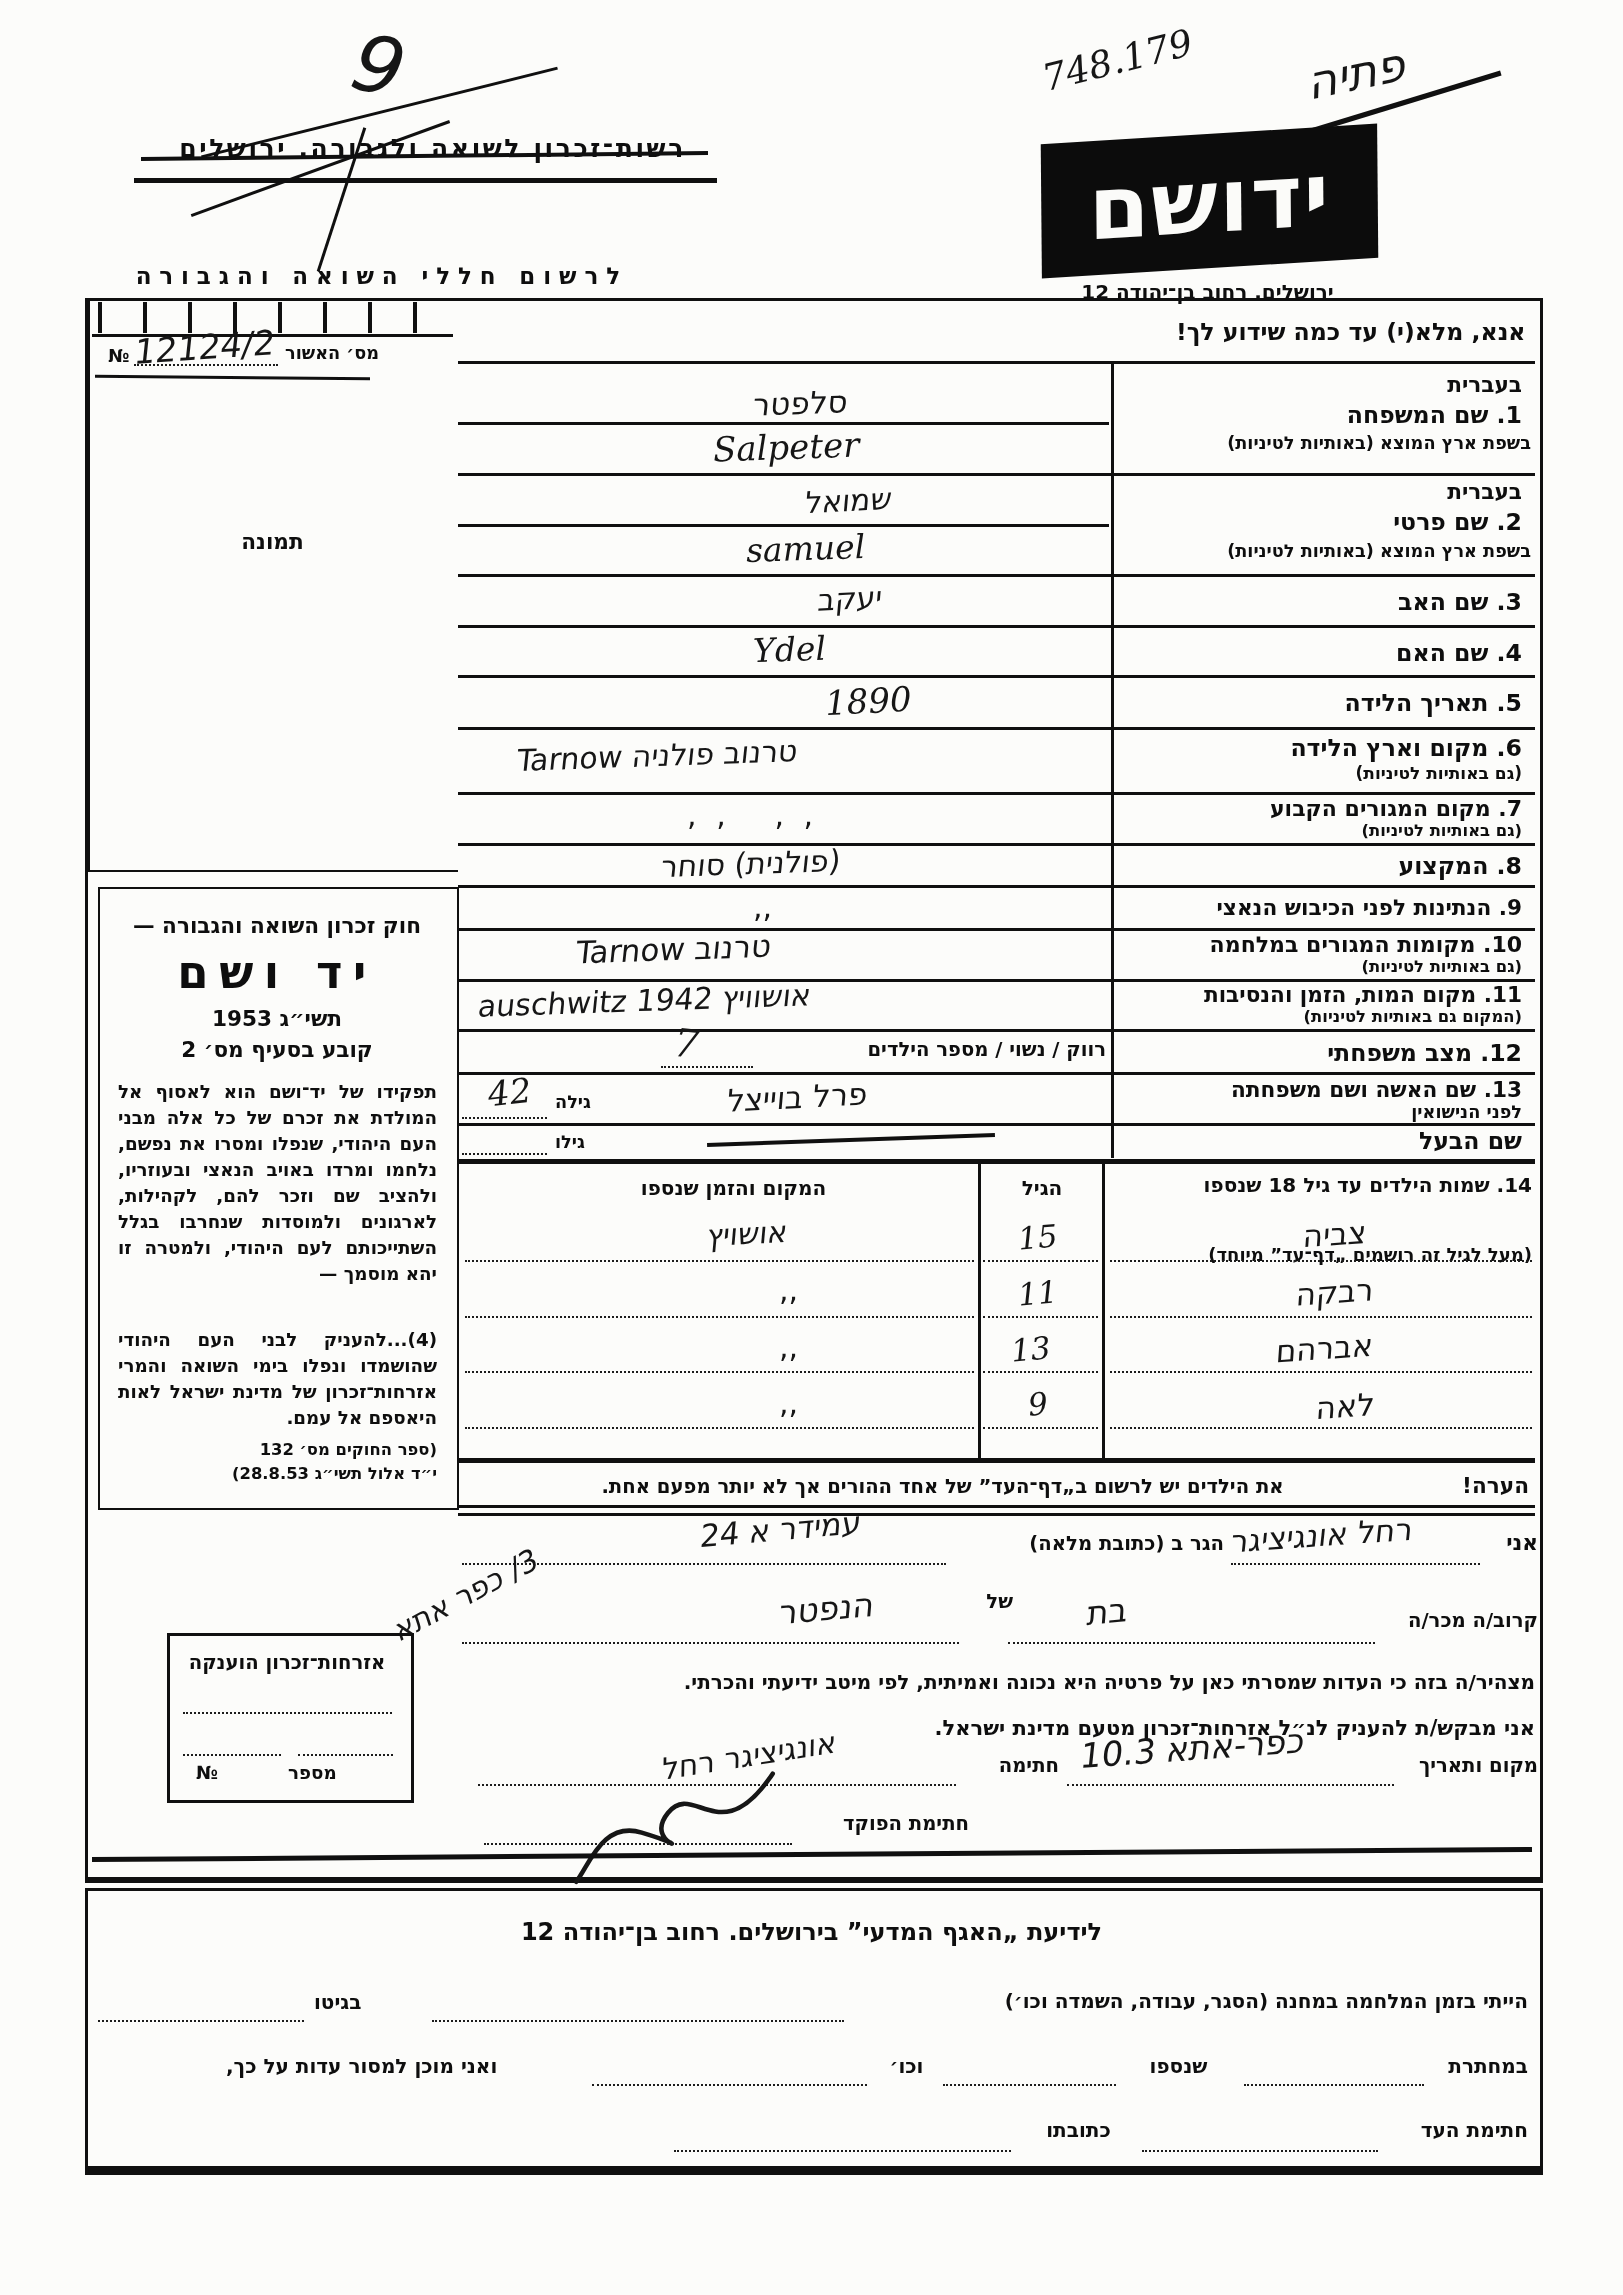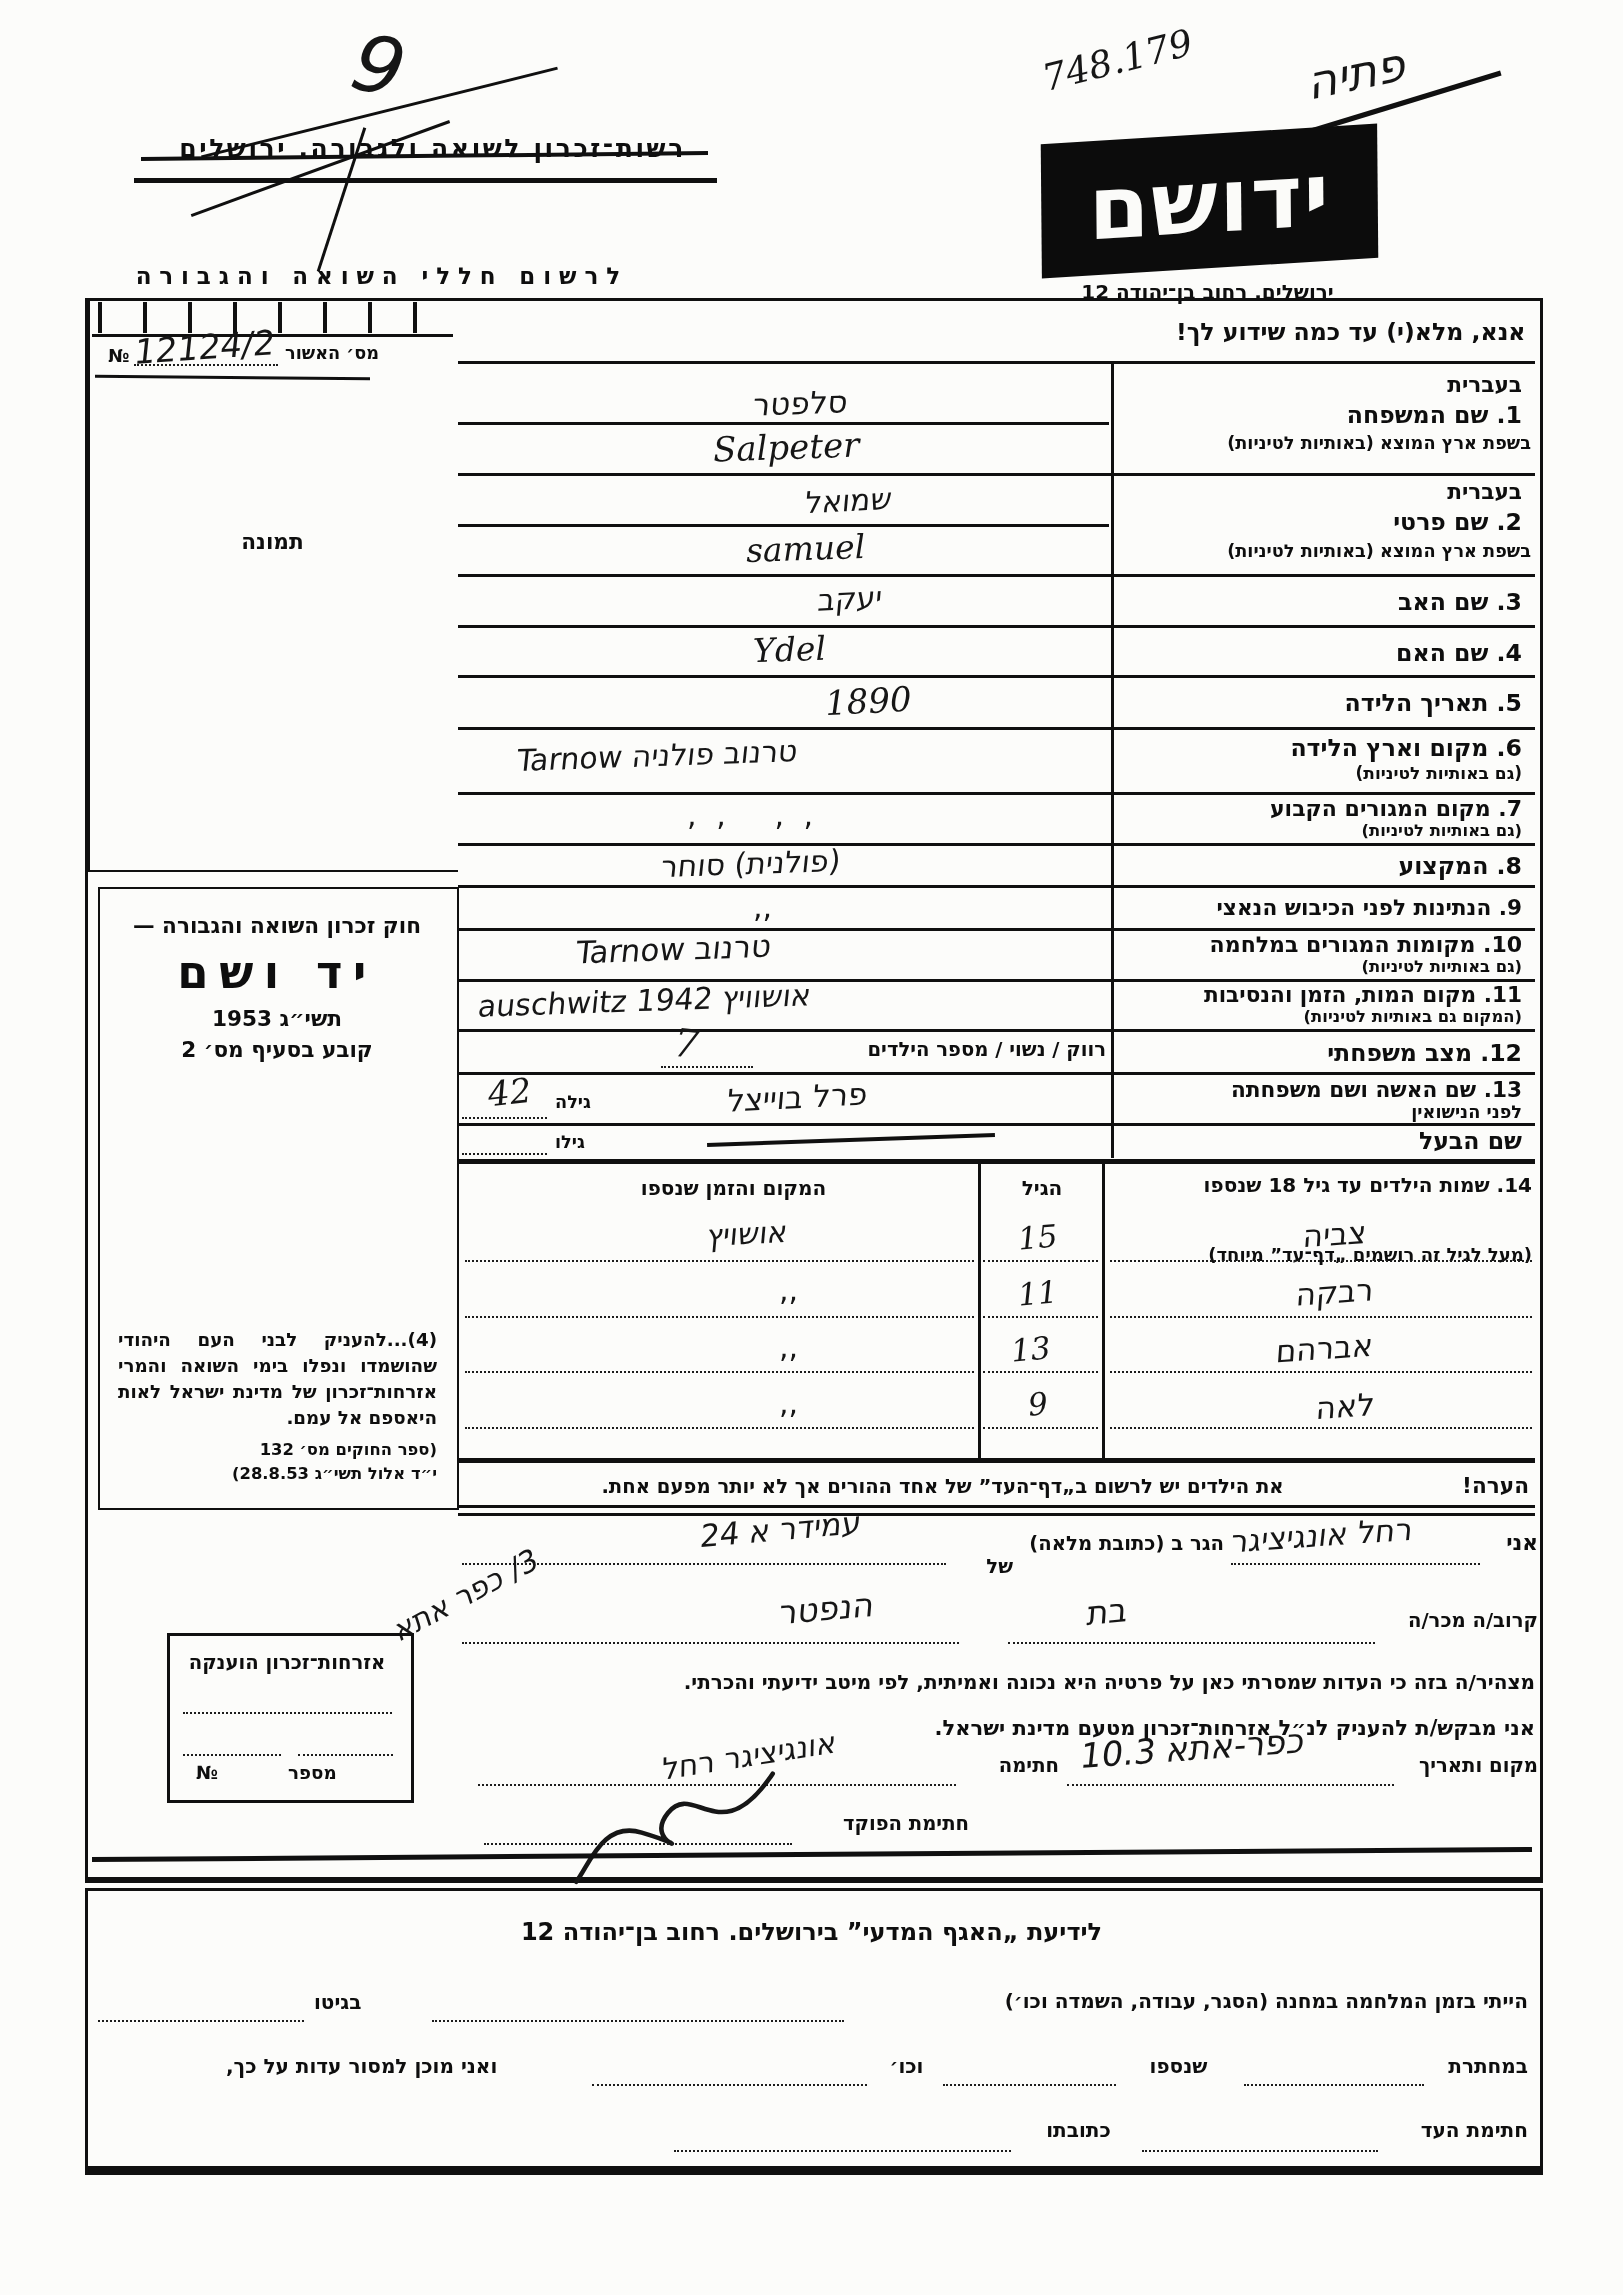--- a/index.html
+++ b/index.html
@@ -62,20 +62,21 @@
   <div class="dot" style="left:134px;top:364px;width:144px;"></div>
   <div class="rule" style="left:95px;top:376px;width:275px;height:2.6px;transform:rotate(0.5deg);"></div>
 
   <div class="t b ctr" style="left:92px;top:484px;width:361px;font-size:21.6px;margin-top:45px;">תמונה</div>
 
   <div class="box" style="left:98px;top:887px;width:357px;height:619px;"></div>
   <div class="t b ctr" style="left:105px;top:913px;width:344px;font-size:21.6px;">חוק זכרון השואה והגבורה —</div>
   <div class="t b ctr" style="left:105px;top:946px;width:344px;font-size:45px;letter-spacing:10.5px;">יד ושם</div>
   <div class="t b ctr" style="left:105px;top:1006px;width:344px;font-size:21.6px;">תשי״ג 1953</div>
   <div class="t b ctr" style="left:105px;top:1037px;width:344px;font-size:21.6px;">קובע בסעיף מס׳ 2</div>
+  <div class="t b wrap" style="left:118px;top:1079px;width:319px;font-size:18.3px;line-height:1.42;text-align:justify;">תפקידו של יד־ושם הוא לאסוף אל המולדת את זכרם של כל אלה מבני העם היהודי, שנפלו ומסרו את נפשם, נלחמו ומרדו באויב הנאצי ובעוזריו, ולהציב שם וזכר להם, לקהילות, לארגונים ולמוסדות שנחרבו בגלל השתייכותם לעם היהודי, ולמטרה זו יהא מוסמך —</div>
   <div class="t b wrap" style="left:118px;top:1327px;width:319px;font-size:18.3px;line-height:1.42;text-align:justify;">(4)...להעניק לבני העם היהודי שהושמדו ונפלו בימי השואה והמרי אזרחות־זכרון של מדינת ישראל לאות היאספם אל עמם.</div>
   <div class="t b" style="left:118px;top:1440px;width:319px;font-size:16.4px;text-align:right;">(ספר החוקים מס׳ 132</div>
   <div class="t b" style="left:118px;top:1464px;width:319px;font-size:16.4px;text-align:right;">י״ד אלול תשי״ג 28.8.53)</div>
 
   <div class="vline" style="left:1111px;top:361px;height:797px;"></div>
 
   <div class="rule" style="left:458px;top:422px;width:651px;"></div>
   <div class="rule" style="left:458px;top:473px;width:1077px;"></div>
   <div class="rule" style="left:458px;top:524px;width:651px;"></div>
   <div class="rule" style="left:458px;top:574px;width:1077px;"></div>
@@ -200,21 +201,21 @@
   <div class="t b" style="left:1486px;top:1530px;width:52px;font-size:21.6px;text-align:right;">אני</div>
   <div class="hw skew" style="left:1231px;top:1517px;font-size:31px;transform:rotate(-4deg) skewX(-10deg);">רחל אונגיציגר</div>
   <div class="t b" style="left:949px;top:1532px;width:275px;font-size:19.6px;text-align:right;">הגר ב (כתובת מלאה)</div>
   <div class="hw skew" style="left:700px;top:1511px;font-size:31px;transform:rotate(-5deg) skewX(-10deg);">עמידר א 24</div>
   <div class="dot" style="left:462px;top:1563px;width:484px;"></div>
   <div class="dot" style="left:1231px;top:1563px;width:249px;"></div>
   <div class="hw skew" style="left:386px;top:1577px;font-size:30px;transform:rotate(-28deg) skewX(-10deg);">3/ כפר אתא</div>
 
   <div class="t b" style="left:1381px;top:1609px;width:157px;font-size:19.6px;text-align:right;">קרוב/ה מכר/ה</div>
   <div class="hw skew" style="left:1087px;top:1592px;font-size:33px;transform:rotate(-6deg) skewX(-10deg);">בת</div>
-  <div class="t b" style="left:967px;top:1555px;width:46px;font-size:19.6px;">של</div>
+  <div class="t b" style="left:967px;top:1590px;width:46px;font-size:19.6px;">של</div>
   <div class="hw skew" style="left:779px;top:1589px;font-size:33px;transform:rotate(-5deg) skewX(-10deg);">הנפטר</div>
   <div class="dot" style="left:462px;top:1642px;width:497px;"></div>
   <div class="dot" style="left:1008px;top:1642px;width:367px;"></div>
 
   <div class="t b" style="left:458px;top:1670px;width:1077px;font-size:20px;text-align:right;">מצהיר/ה בזה כי העדות שמסרתי כאן על פרטיה היא נכונה ואמיתית, לפי מיטב ידיעתי והכרתי.</div>
   <div class="t b" style="left:655px;top:1716px;width:880px;font-size:21px;text-align:right;">אני מבקש/ת להעניק לנ״ל אזרחות־זכרון מטעם מדינת ישראל.</div>
 
   <div class="t b" style="left:1401px;top:1754px;width:137px;font-size:19.6px;text-align:right;">מקום ותאריך</div>
   <div class="hw skew" style="left:1080px;top:1728px;font-size:34px;transform:rotate(-4deg) skewX(-10deg);">כפר-אתא 10.3</div>
   <div class="dot" style="left:1067px;top:1784px;width:327px;"></div>

